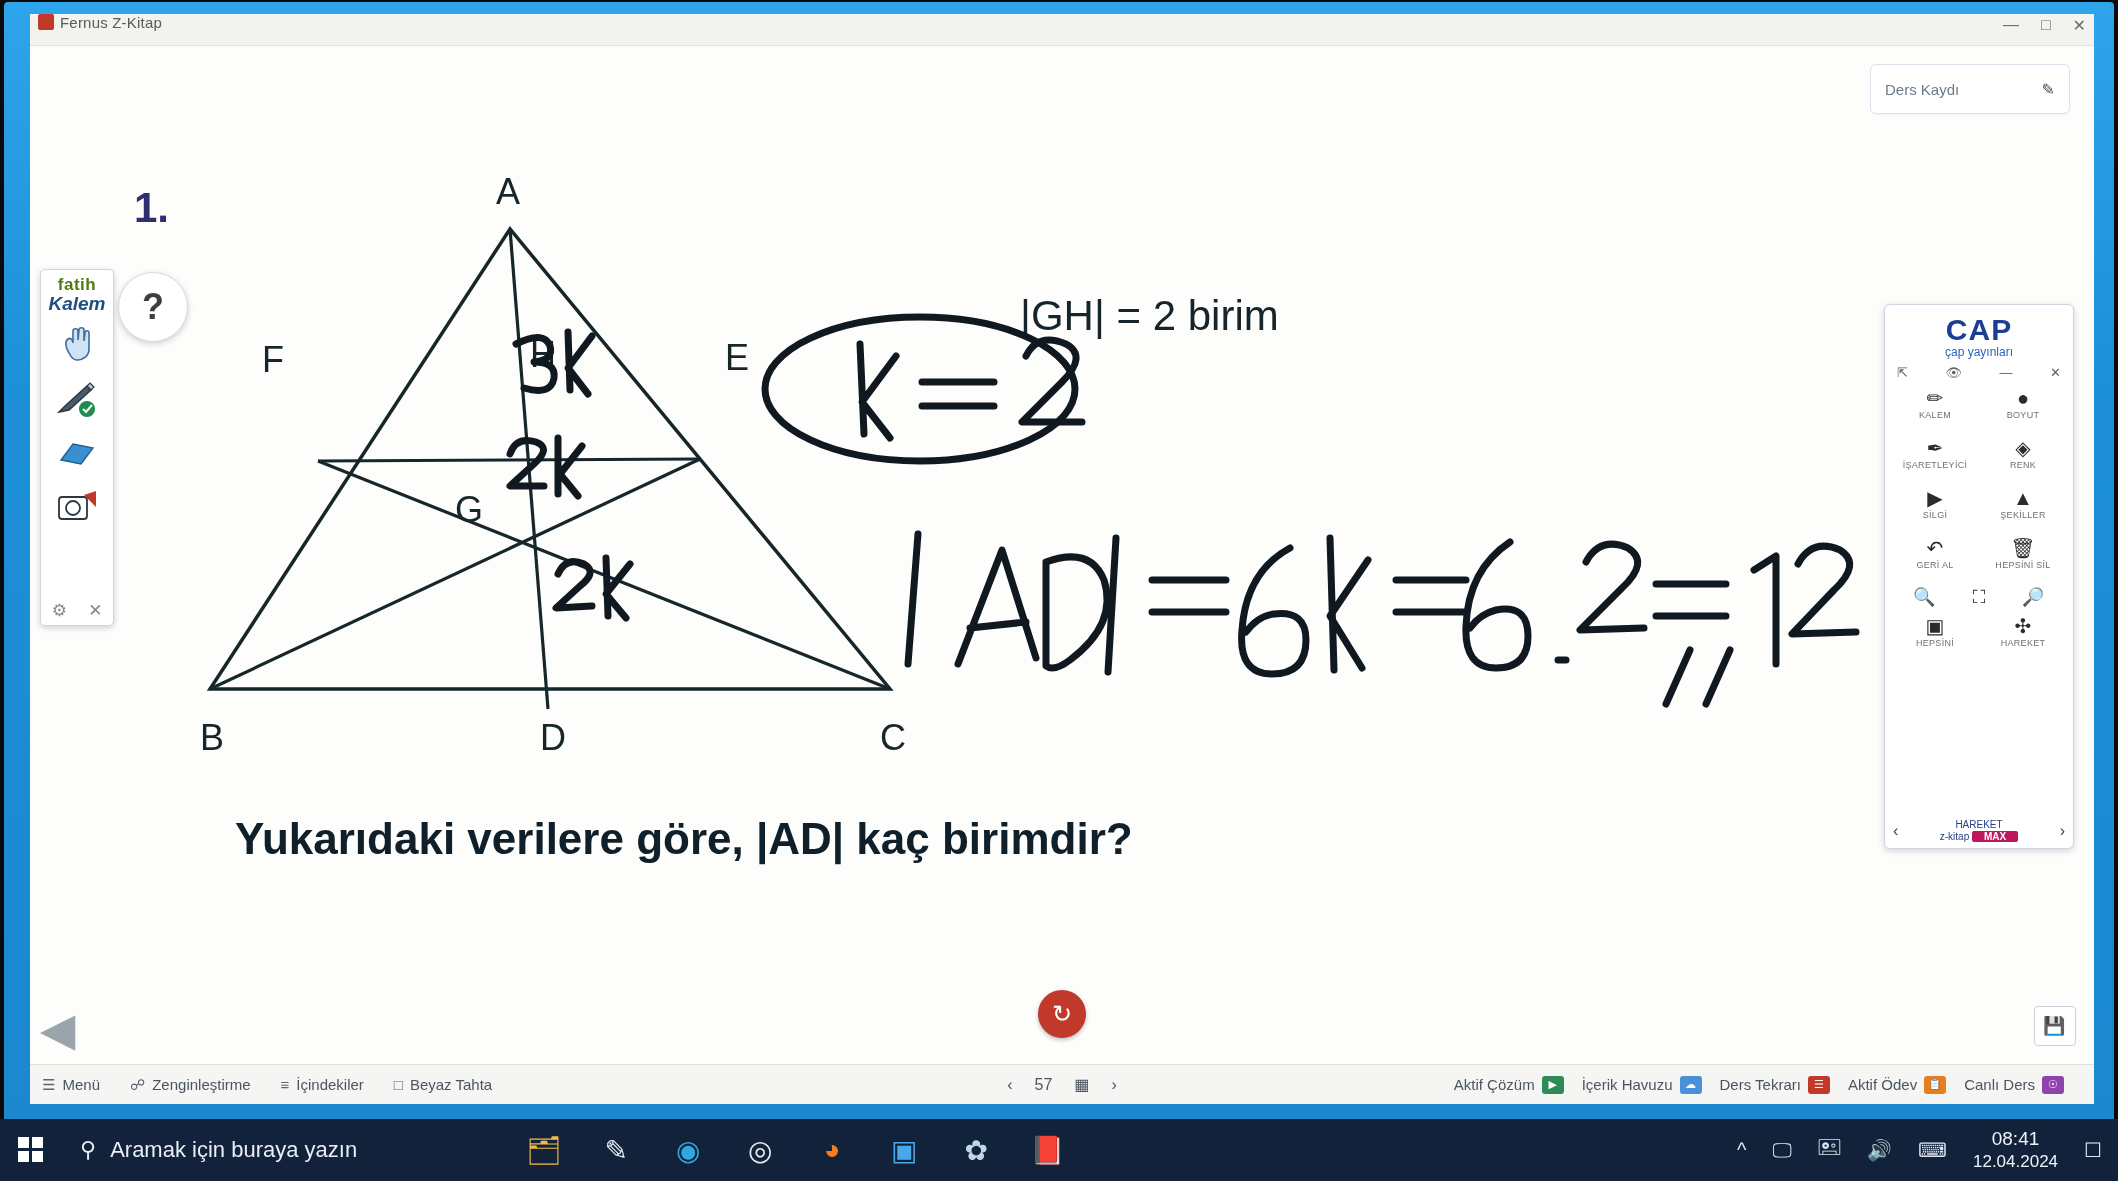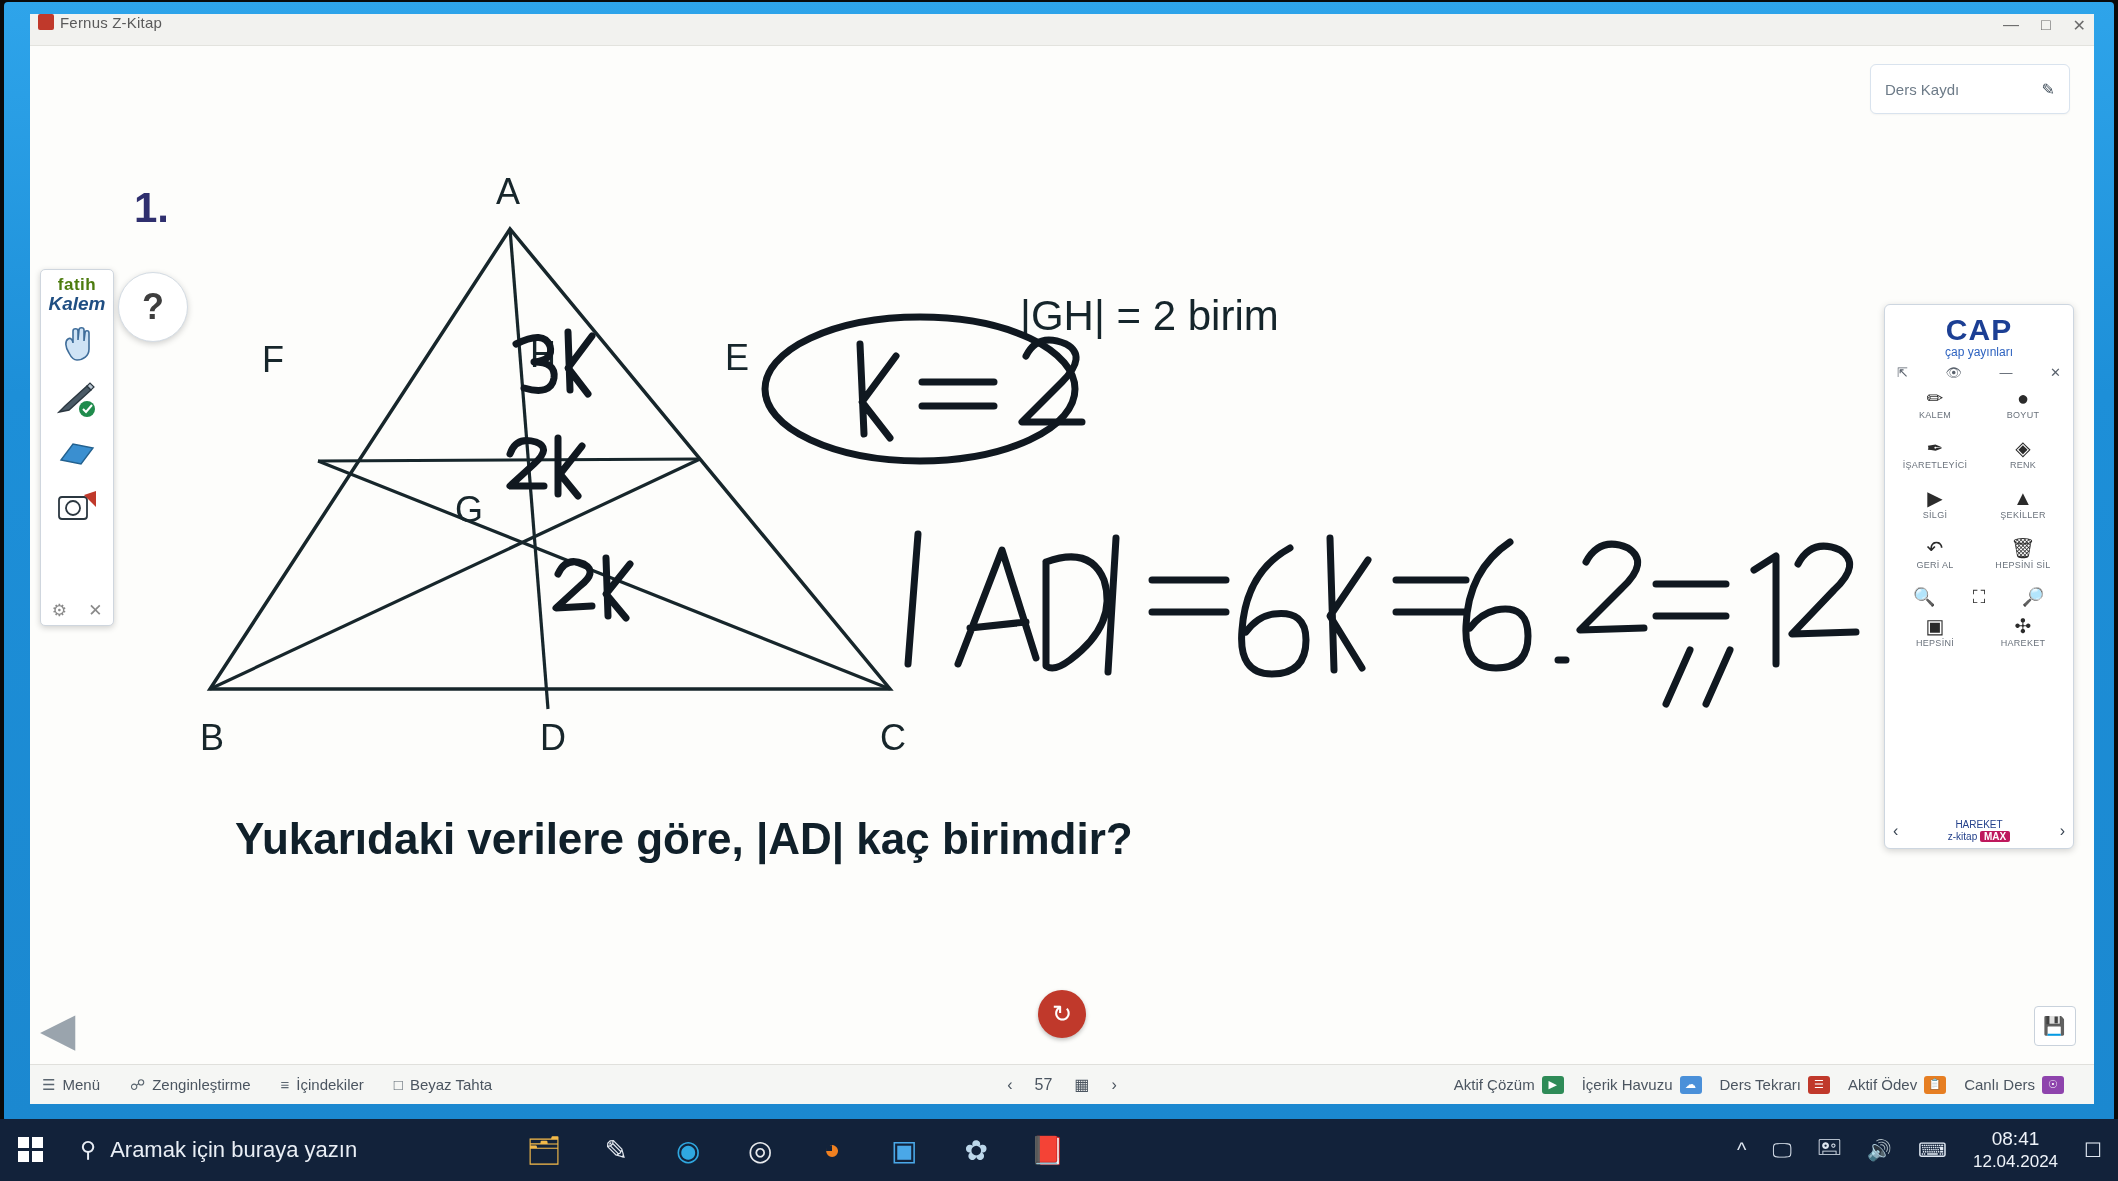--- a/index.html
+++ b/index.html
@@ -267,21 +267,21 @@
   }
   #cap-brand {
     text-align:center;
     font-size: 10px;
     color:#24418b;
     line-height: 1.15;
   }
   #cap-brand .badge {
     background:#be185d;
     color:#fff;
-    padding: 0 4px;
+    padding: 0 12px;
     border-radius: 2px;
     font-weight:700;
     margin-top:12px;
   }
 
   
   #refresh-button {
     position:absolute;
     left: 50%;
     transform: translateX(-50%);

